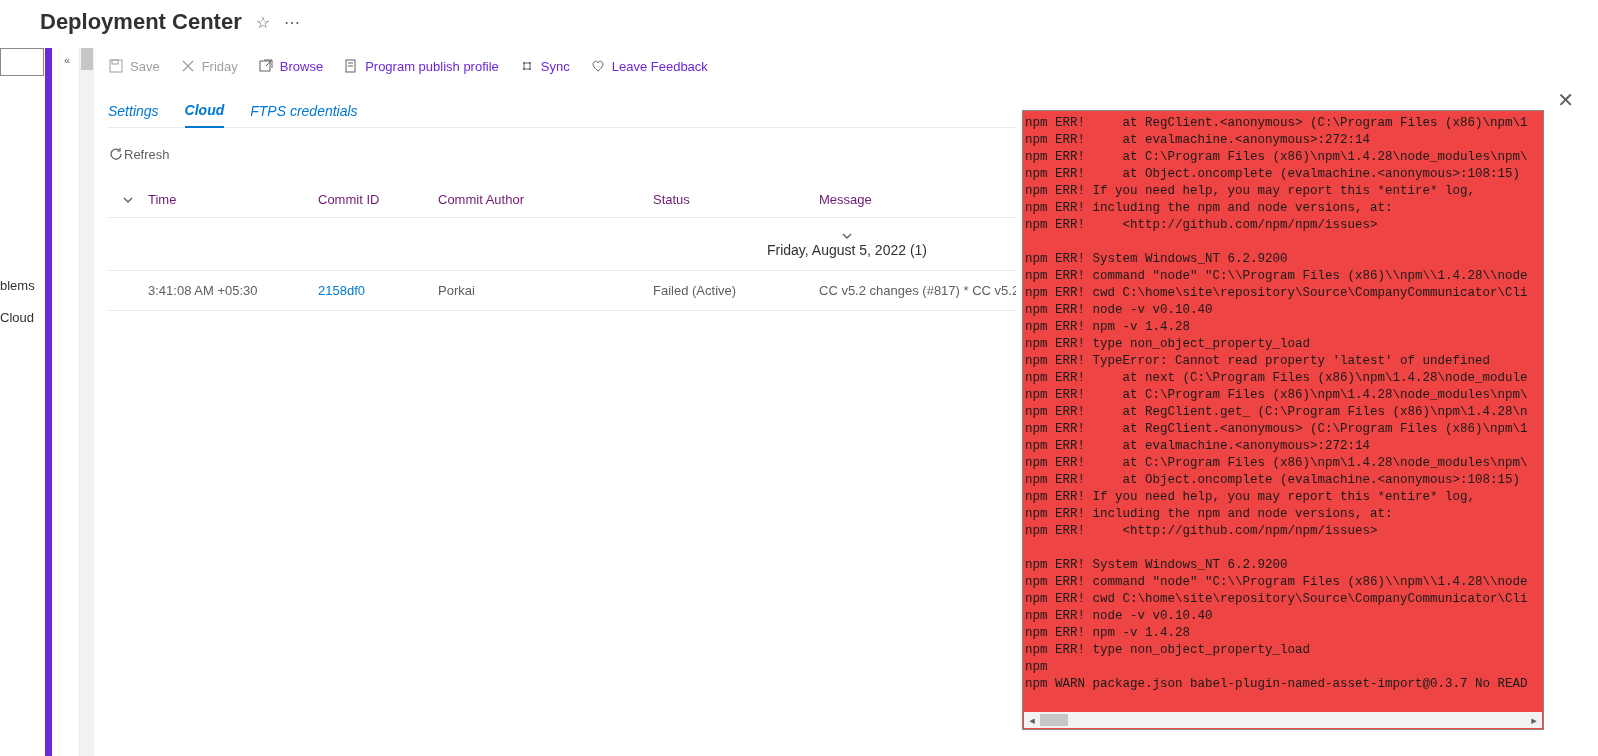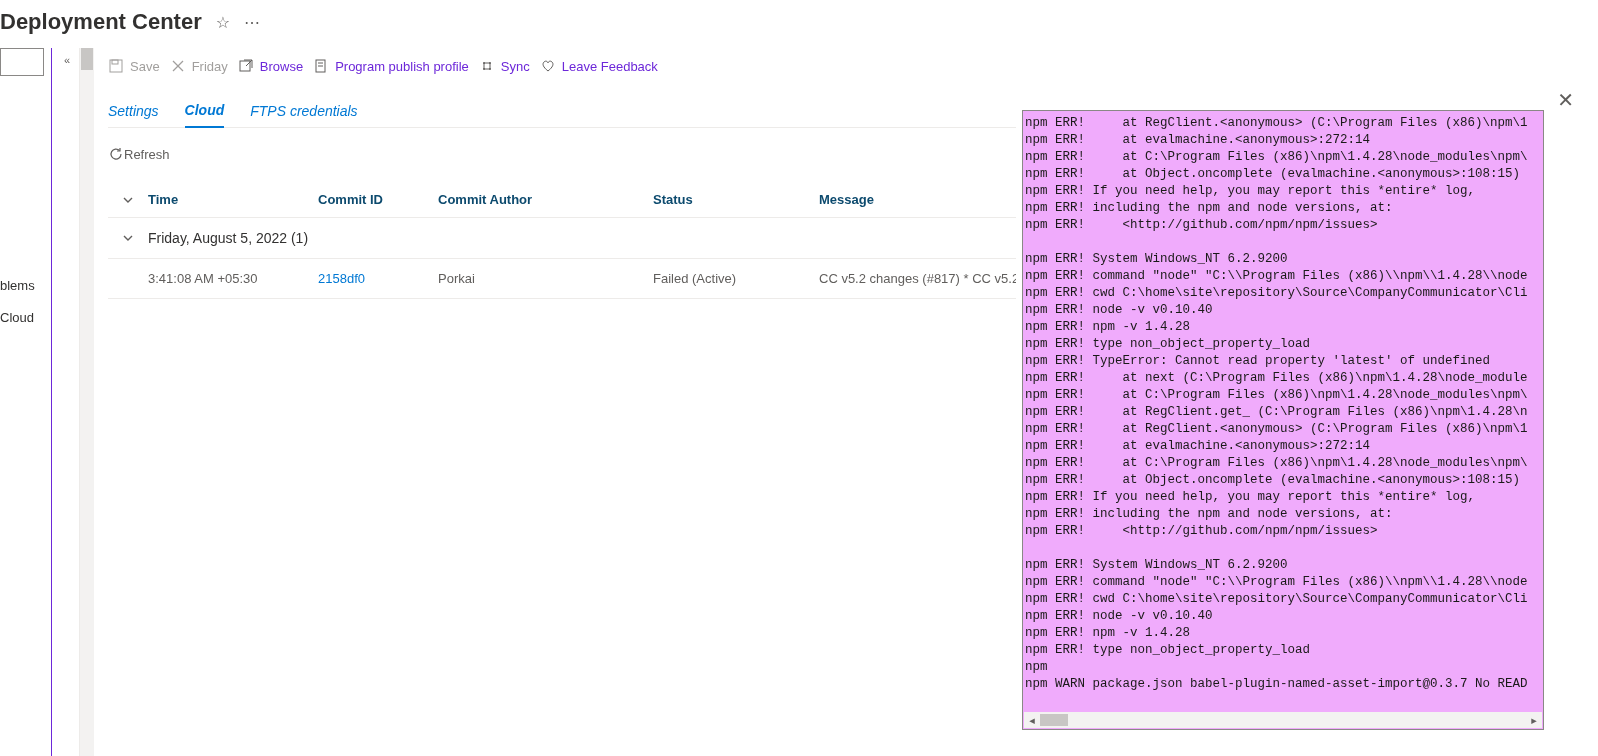--- a/index.html
+++ b/index.html
@@ -17,34 +17,35 @@
       display: flex;
       align-items: center;
       gap: 14px;
       padding: 10px 0 14px 0;
       height: 48px;
     }
     .page-title {
       font-size: 22px;
       font-weight: 600;
       color: #323130;
+      padding-left: 40px;
     }
     .star-icon, .more-icon {
       color: #605e5c;
       cursor: pointer;
       font-size: 16px;
     }
     .content-row {
       display: flex;
       width: 100%;
       height: calc(100% - 48px);
     }
     .left-strip {
       width: 52px;
-      border-right: 1px solid #6d28d9;
+      border-right: 7px solid #6d28d9;
       position: relative;
       flex-shrink: 0;
     }
     .left-strip-search { height: 28px; border: 1px solid #8a8886; margin: 0 6px 0 0; width: 44px; background:#fff; }
     .nav-fragment {
       position: absolute;
       left: 0;
       font-size: 13px;
       color: #323130;
       padding: 4px 0;
@@ -79,21 +80,21 @@
     .main-area {
       flex: 1;
       min-width: 0;
       display: flex;
       flex-direction: column;
       padding: 0 12px 0 14px;
     }
     .command-bar {
       display: flex;
       align-items: center;
-      gap: 10px;
+      gap: 20px;
       padding: 6px 0 10px 0;
       height: 40px;
     }
     .cmd-btn {
       display: inline-flex;
       align-items: center;
       gap: 6px;
       color: #6d28d9;
       cursor: pointer;
       font-size: 13px;
@@ -128,39 +129,39 @@
       color: #605e5c;
       padding: 18px 0 20px 0;
       cursor: pointer;
       font-size: 13px;
     }
     .refresh-bar .ico { width:16px; height:16px; display:inline-flex; align-items:center; justify-content:center;}
     .table-header {
       display: flex;
       align-items: center;
       padding: 10px 0;
-      color: #0c4a6e;
+      color: #701a75;
       font-size: 13px;
       border-bottom: 1px solid #edebe9;
-      font-weight: bold;
     }
     .th-chev { width: 40px; display:flex; justify-content:center; color:#605e5c; cursor:pointer;}
     .th-time { width: 170px; }
     .th-commit-id { width: 120px; }
     .th-author { width: 215px; }
     .th-status { width: 166px; }
     .th-message { flex: 1; }
     .group-row {
       display: flex;
       align-items: center;
       padding: 12px 0;
       border-bottom: 1px solid #edebe9;
       font-size: 14px;
       color: #323130;
       cursor: pointer;
+      flex-direction: column;
     }
     .group-row .th-chev { color:#605e5c; }
     .data-row {
       display: flex;
       align-items: center;
       padding: 12px 0;
       border-bottom: 1px solid #edebe9;
       font-size: 13px;
       color: #605e5c;
     }
@@ -188,21 +189,21 @@
       font-weight: 300;
     }
     .log-box {
       position: absolute;
       top: 18px;
       left: 6px;
       right: 54px;
       bottom: 26px;
       border: 1px solid #8a8886;
       overflow: hidden;
-      background:#f0abfc;
+      background:#ef4444;
     }
     .log-pre {
       padding: 4px 2px 4px 2px;
       font-family: Consolas, "Courier New", monospace;
       font-size: 12.5px;
       line-height: 17px;
       color: #1b1a19;
       white-space: pre;
       overflow: hidden;
     }

